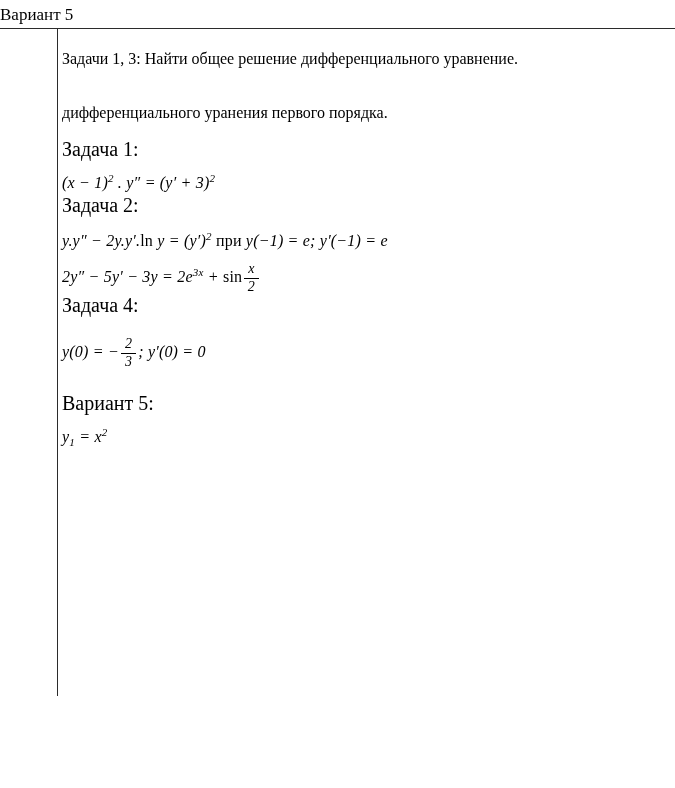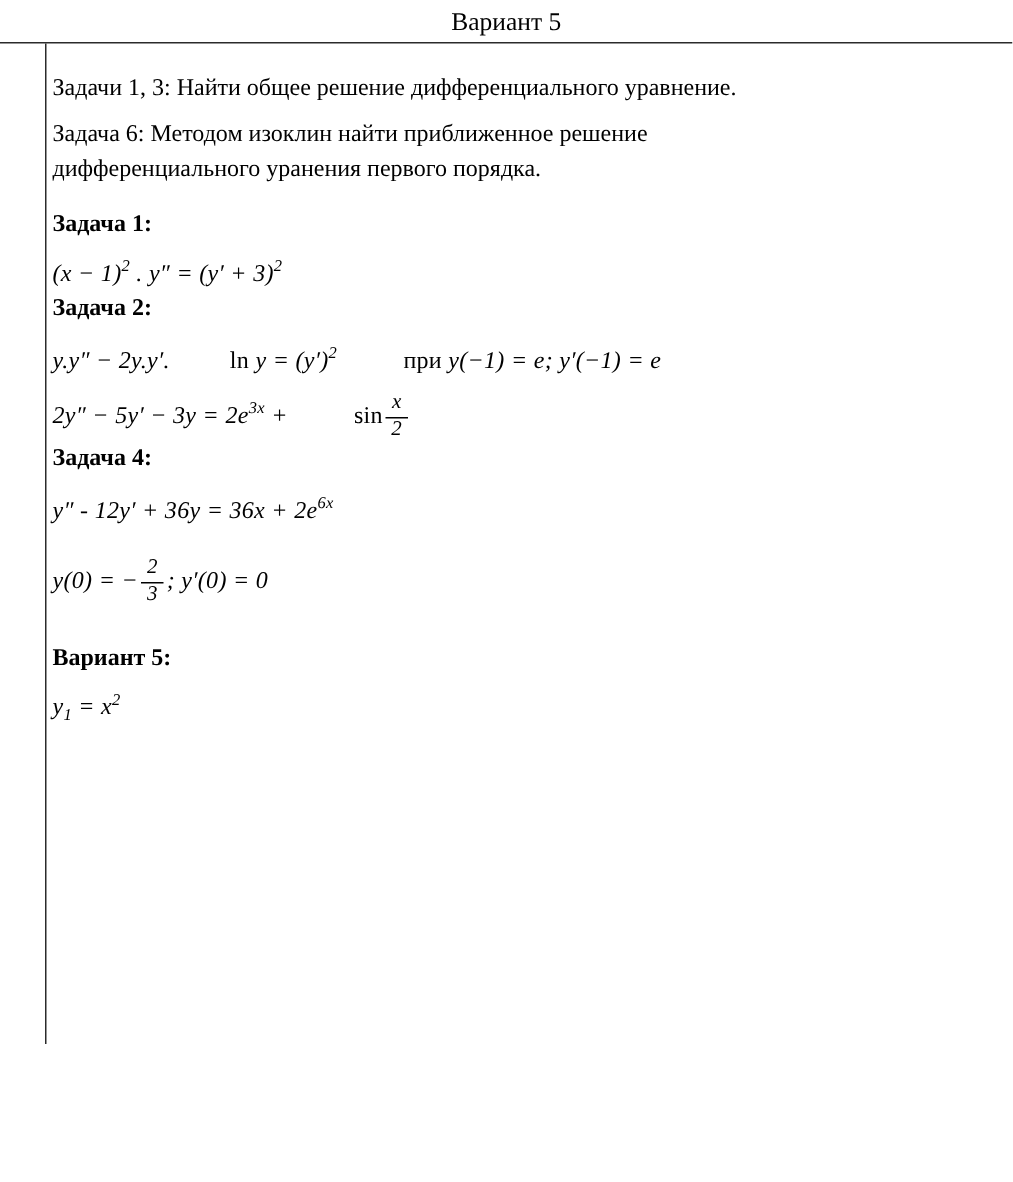--- a/index.html
+++ b/index.html
@@ -5,26 +5,26 @@
   * { margin: 0; padding: 0; box-sizing: border-box; }
   html, body { width: 675px; height: 788px; overflow: hidden; }
   body {
     background: #ffffff;
     color: #000000;
     font-family: "Liberation Serif", "DejaVu Serif", serif;
   }
   .doc-title {
     height: 28px;
     padding-top: 5px;
-    text-align: center;
     font-size: 17px;
   }
   .frame {
     border-top: 1px solid #2b2b2b;
     height: 668px;
+    padding-left: 27px;
   }
   .text-col {
     margin-left: 30px;
     height: 100%;
     border-left: 1px solid #2b2b2b;
     padding: 8px 14px 0 4px;
   }
   .para {
     font-size: 16px;
     line-height: 23px;
@@ -34,31 +34,31 @@
     word-spacing: 5px;
   }
   .mt10 { margin-top: 10px; }
   .mt12 { margin-top: 12px; }
   .mt8  { margin-top: 8px; }
   .mt6  { margin-top: 20px; }
   .mt14 { margin-top: 14px; }
   .mt20 { }
   .mt22 { margin-top: 22px; }
   .task-heading {
-    font-size: 16px;
-    font-weight: bold;
+    font-size: 20px;
+    font-weight: normal;
     line-height: 23px;
   }
   .formula {
     font-size: 16px;
     line-height: 23px;
     font-style: italic;
     letter-spacing: 0.2px;
   }
-  .formula .up { font-style: normal; margin-left: 40px; }
+  .formula .up { font-style: normal; }
   sup, sub { font-size: 11px; line-height: 0; }
   .frac {
     display: inline-block;
     vertical-align: middle;
     text-align: center;
     font-size: 14px;
     line-height: 1.05;
     margin: 0 2px;
   }
   .frac .num { display: block; border-bottom: 1px solid #000; padding: 0 4px 1px; }
@@ -76,32 +76,31 @@
 <div>
   <div class="doc-title">Вариант 5</div>
 
   <div class="frame">
     <div class="text-col">
 
       <p class="para mt10">Задачи 1, 3: Найти общее решение дифференциального уравнение.</p>
 
 
 
-      <p class="para mt8"><span>Задача 6: Методом изоклин найти приближенное решение</span><br><span>дифференциального уранения первого порядка.</span></p>
+      <p class="para mt8"><br><span>дифференциального уранения первого порядка.</span></p>
 
       <p class="task-heading mt14">Задача 1:</p>
       <div class="formula mt10"><span>(x − 1)</span><sup>2</sup><span> . y″ = (y′ + 3)</span><sup>2</sup></div>
 
       <p class="task-heading mt20">Задача 2:</p>
       <div class="formula mt12"><span>y.y″ − 2y.y′.</span><span class="up">ln</span><span> y = (y′)</span><sup>2</sup><span class="up"> при </span><span> y(−1) = e; y′(−1) = e</span></div>
 
       <div class="formula mt10"><span>2y″ − 5y′ − 3y = 2e</span><sup>3x</sup><span> + </span><span class="up">sin</span><span class="frac"><span class="num">x</span><span class="den">2</span></span></div>
 
       <p class="task-heading mt20">Задача 4:</p>
-      <div class="formula mt12"><span>y″ - 12y′ + 36y = 36x + 2e</span><sup>6x</sup></div>
       <div class="formula mt6"><span>y(0) = −</span><span class="frac"><span class="num">2</span><span class="den">3</span></span><span>; y′(0) = 0</span></div>
 
       <p class="task-heading mt22">Вариант 5:</p>
       <div class="formula mt10"><span>y</span><sub>1</sub><span> = x</span><sup>2</sup></div>
 
     </div>
   </div>
 </div>
 
 </body></html>

